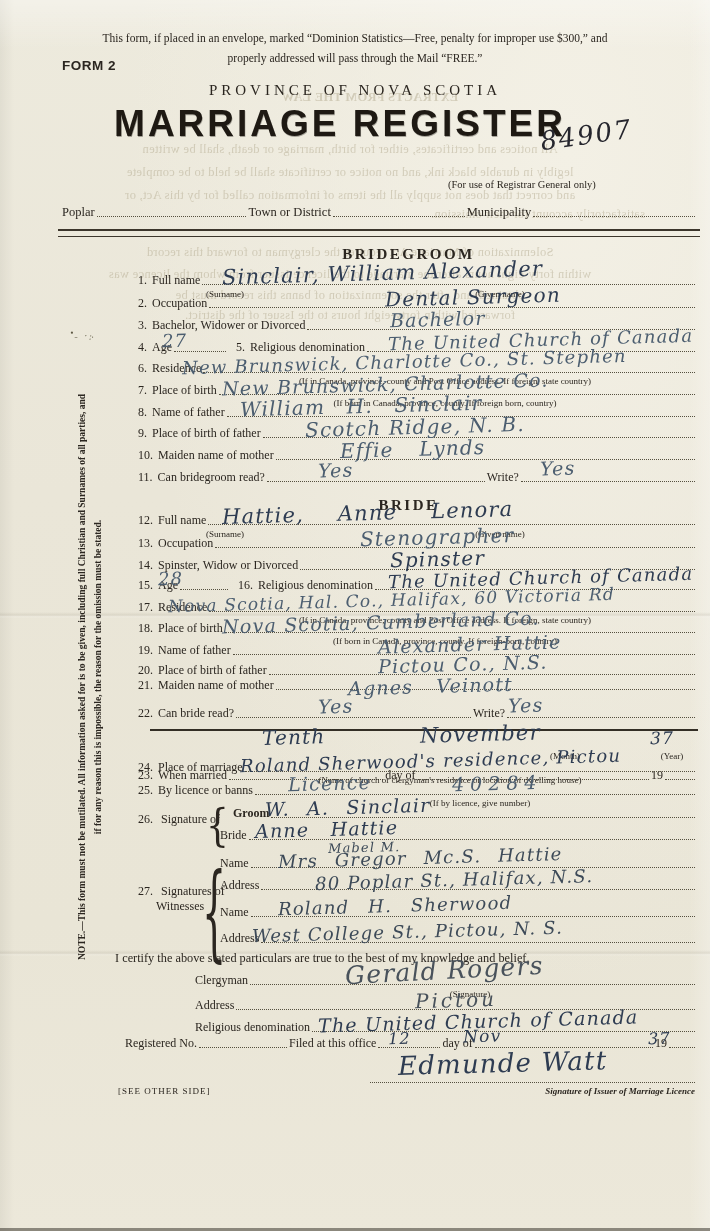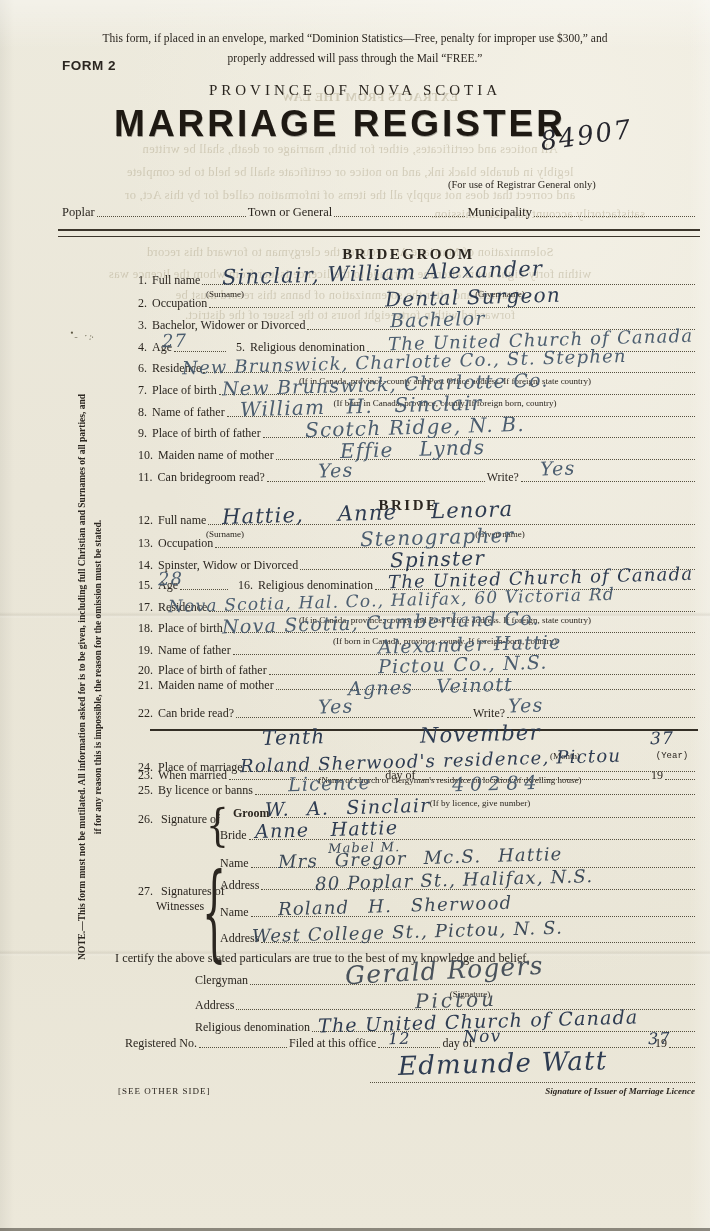--- a/index.html
+++ b/index.html
@@ -61,21 +61,21 @@
   <div style="position:absolute;top:58px;left:62px;font-family:'Liberation Sans',sans-serif;font-weight:bold;font-size:13.5px;letter-spacing:.5px;">FORM 2</div>
   <div style="position:absolute;top:82px;left:0;width:710px;text-align:center;font-size:15px;letter-spacing:4px;">PROVINCE OF NOVA SCOTIA</div>
   <div style="position:absolute;top:103px;left:0;width:680px;text-align:center;font-family:'Liberation Sans',sans-serif;font-weight:bold;font-size:37px;letter-spacing:3px;color:#1e1913;text-shadow:.5px .5px 0 rgba(30,25,19,.35);">MARRIAGE REGISTER</div>
   <div class="hw ink" style="top:120px;left:540px;font-size:26px;transform:rotate(-8deg);letter-spacing:2px;">84907</div>
 
   <div class="sub" style="top:180px;left:448px;font-size:10.5px;">(For use of Registrar General only)</div>
 
   <div class="row" style="top:203px;left:62px;font-size:12.5px;">
     <span>Poplar</span>
     <span class="dots" style="flex-grow:1.25;"></span>
-    <span>Town or General</span>
+    <span>Town or District</span>
     <span class="dots" style="flex-grow:1.1;"></span>
     <span>Municipality</span>
     <span class="dots" style="flex-grow:1.35;"></span>
   </div>
   <div class="rule2" style="top:229px;left:58px;right:10px;"></div>
 
   <div class="vnote">NOTE.—This form must not be mutilated.  All information asked for is to be given, including full Christian and Surnames of all parties, and if for any reason this is impossible, the reason for the omission must be stated.</div>
   <div class="smudge" style="top:330px;left:70px;">•ˍ ·׃·</div>
 
   <div class="heading" style="top:246px;">BRIDEGROOM</div>
@@ -249,21 +249,21 @@
   <div class="row" style="top:766px;left:138px;">
     <span class="num">23.</span>
     <span>When married</span>
     <span class="dots" style="flex-grow:1.6;"></span>
     <span>day of</span>
     <span class="dots" style="flex-grow:2.4;"></span>
     <span>19</span>
     <span class="dots dfix" style="width:30px;"></span>
   </div>
   <div class="sub" style="top:751px;left:520px;width:90px;">(Month)</div>
-  <div class="sub" style="top:751px;right:13px;width:50px;font-family:Liberation Mono, monospace;">(Year)</div>
+  <div class="sub" style="top:751px;right:13px;width:50px;">(Year)</div>
   <div class="hw dark" style="top:725px;left:262px;font-size:20px;">Tenth</div>
   <div class="hw dark" style="top:722px;left:420px;font-size:21px;">November</div>
   <div class="hw dark" style="top:728px;left:650px;font-size:17px;">37</div>
 
   <div class="row" style="top:758px;left:138px;">
     <span class="num">24.</span>
     <span>Place of marriage</span>
     <span class="dots"></span>
   </div>
   <div class="sub" style="top:775px;left:230px;right:40px;">(Name of church or clergyman's residence or location of dwelling house)</div>

